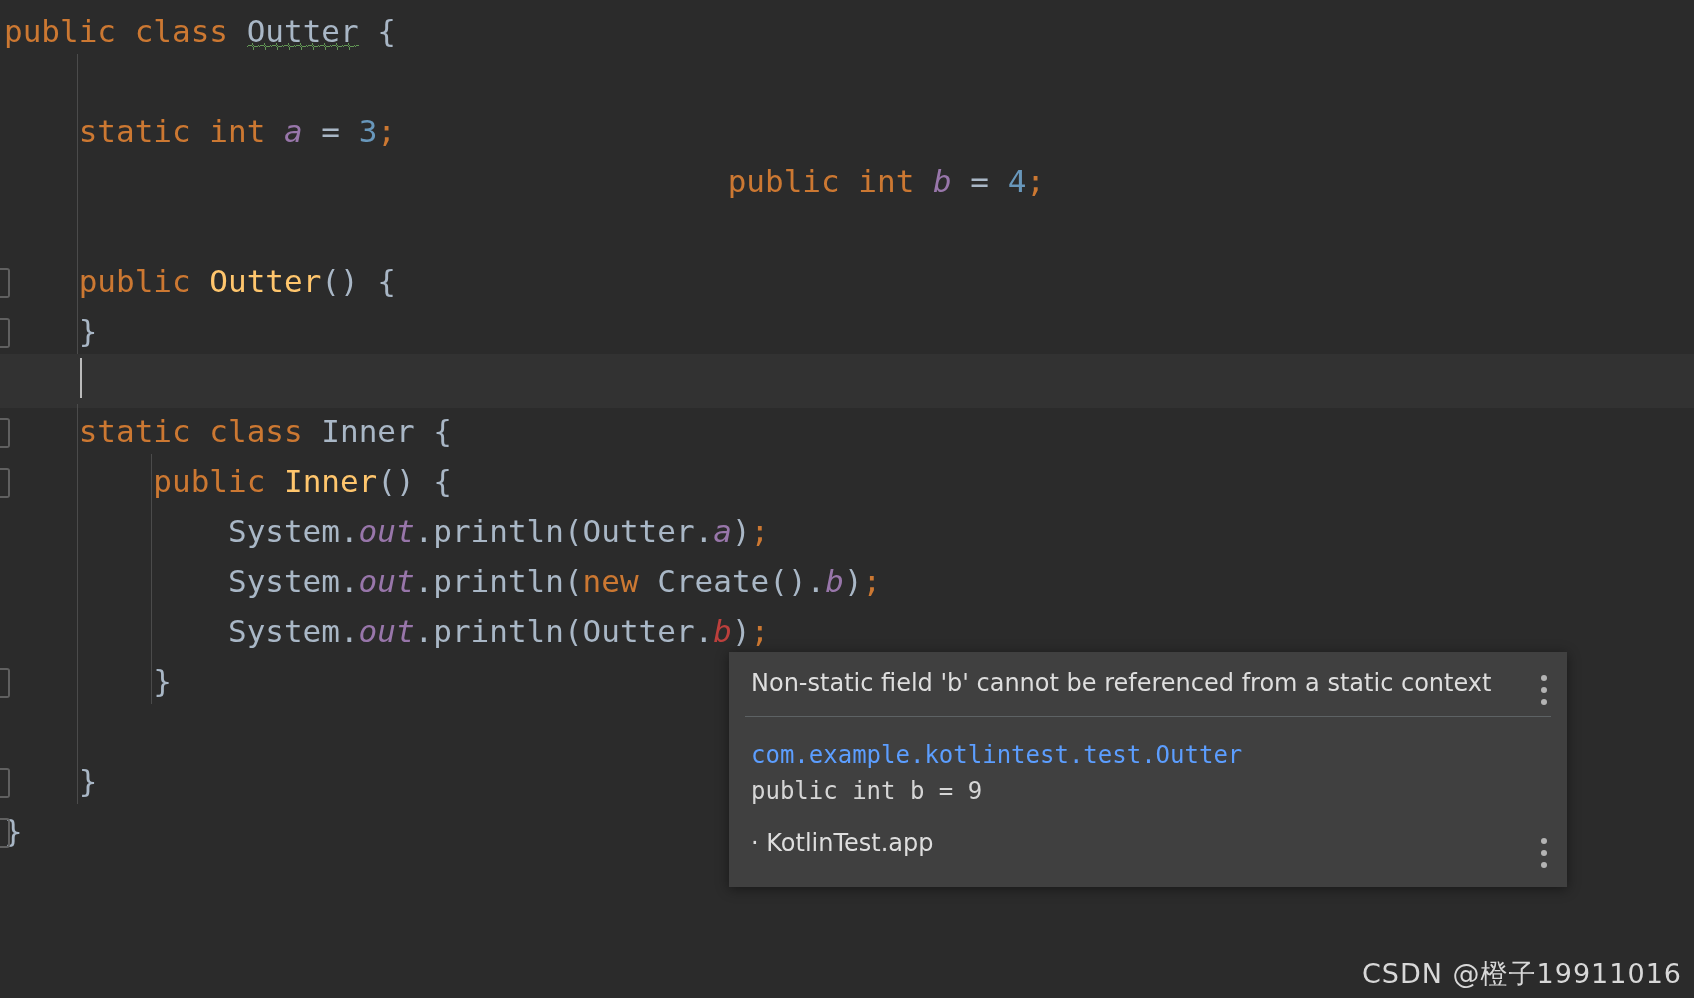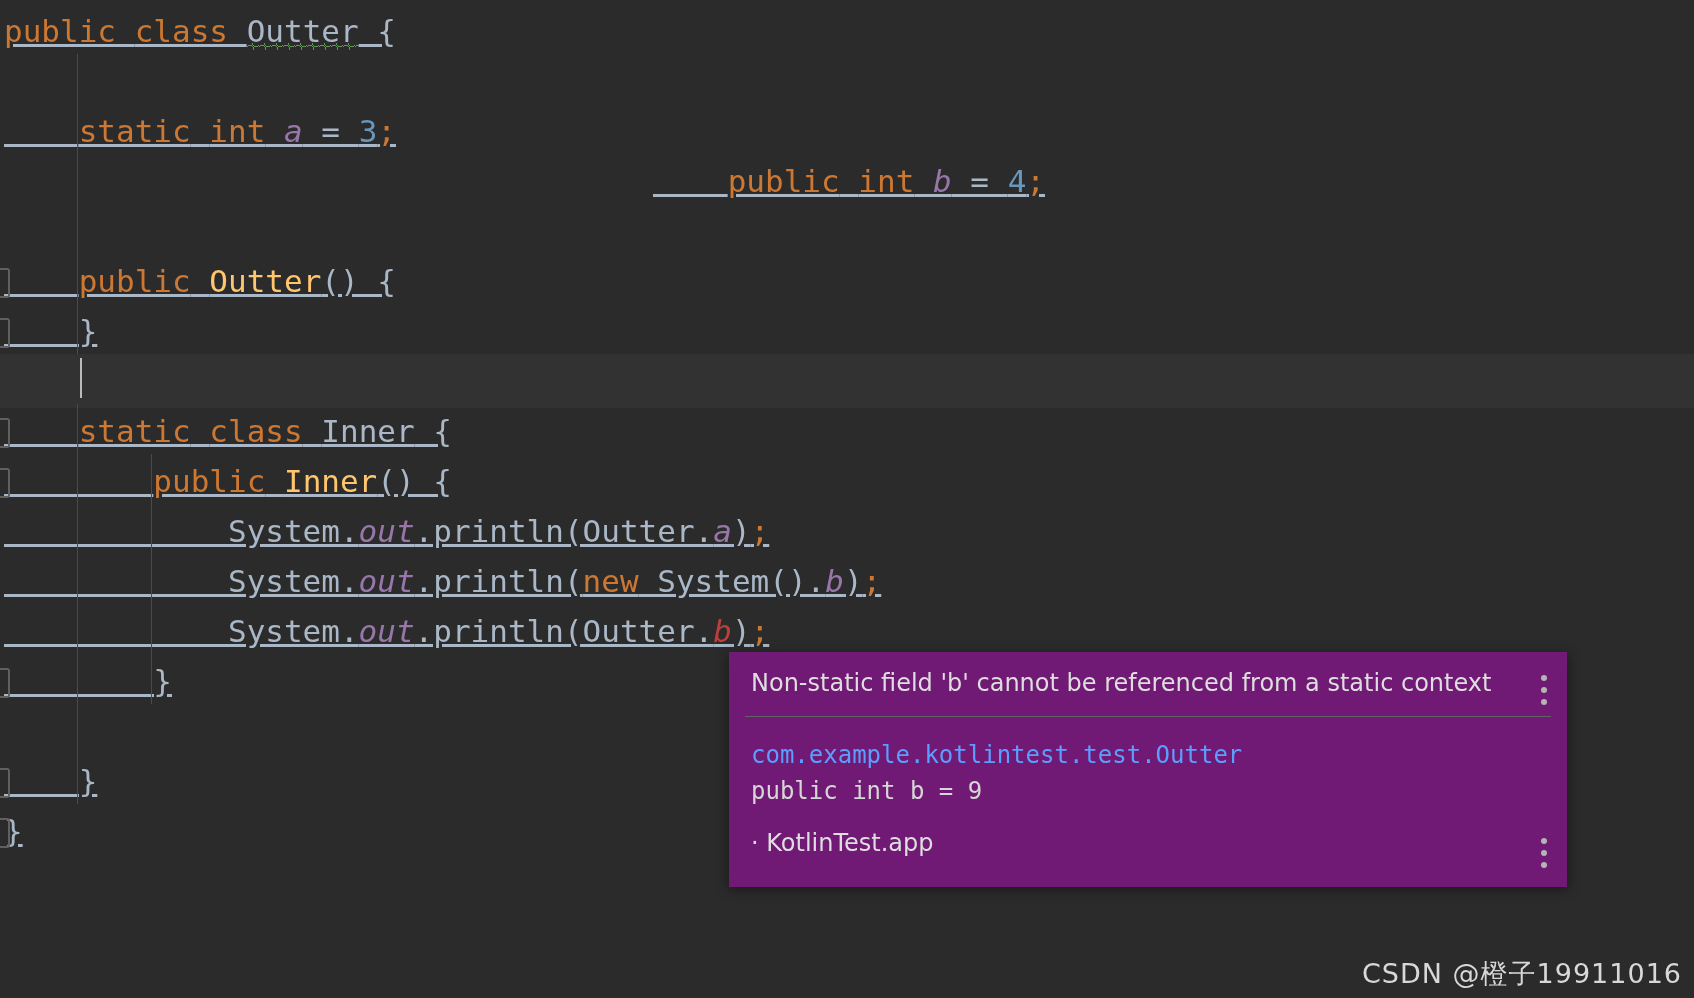--- a/index.html
+++ b/index.html
@@ -29,21 +29,21 @@
     left: 0;
     width: 1694px;
     height: 54px;
     line-height: 54px;
     white-space: pre;
     font-family: "DejaVu Sans Mono", monospace;
     font-size: 31px;
     color: #a9b7c6;
     letter-spacing: 0px;
   }
-  .code-line .txt { padding-left: 4px; text-decoration: underline; }
+  .code-line .txt { padding-left: 4px; }
 
   .caret-line {
     background: #323232;
   }
 
   
   .kw      { color: #cc7832; }
   .plain   { color: #a9b7c6; }
   .cls     { color: #a9b7c6; }
   .ctor    { color: #ffc66d; }
@@ -108,21 +108,21 @@
     width: 1px;
     background: #4b4b4b;
   }
 
   
   #popup {
     position: absolute;
     left: 729px;
     top: 652px;
     width: 838px;
-    background: #701a75;
+    background: #404040;
     box-shadow: 0 2px 12px rgba(0,0,0,0.45);
     font-family: "DejaVu Sans", sans-serif;
   }
   #popup-top {
     padding: 14px 22px 16px 22px;
     position: relative;
   }
   .popup-message {
     font-family: "DejaVu Sans", sans-serif;
     font-size: 24px;
@@ -235,21 +235,21 @@
       <div class="code-line" style="top: 254px;"><span class="txt"><span class="plain">    </span><span class="kw">public</span><span class="plain"> </span><span class="ctor">Outter</span><span class="paren">() {</span></span></div>
       <div class="fold-mark" style="top: 268px;"></div>
       <div class="code-line" style="top: 304px;"><span class="txt"><span class="plain">    }</span></span></div>
       <div class="fold-mark" style="top: 318px;"></div>
       <div class="code-line caret-line" style="top: 354px;"><span class="txt"></span></div>
       <div class="code-line" style="top: 404px;"><span class="txt"><span class="plain">    </span><span class="kw">static</span><span class="plain"> </span><span class="kw">class</span><span class="plain"> </span><span class="cls">Inner</span><span class="plain"> {</span></span></div>
       <div class="fold-mark" style="top: 418px;"></div>
       <div class="code-line" style="top: 454px;"><span class="txt"><span class="plain">        </span><span class="kw">public</span><span class="plain"> </span><span class="ctor">Inner</span><span class="paren">() {</span></span></div>
       <div class="fold-mark" style="top: 468px;"></div>
       <div class="code-line" style="top: 504px;"><span class="txt"><span class="plain">            System.</span><span class="field">out</span><span class="plain">.println(Outter.</span><span class="field">a</span><span class="plain">)</span><span class="semi">;</span></span></div>
-      <div class="code-line" style="top: 554px;"><span class="txt"><span class="plain">            System.</span><span class="field">out</span><span class="plain">.println(</span><span class="kw">new</span><span class="plain"> System().</span><span class="field">b</span><span class="plain">)</span><span class="semi">;</span></span></div>
+      <div class="code-line" style="top: 554px;"><span class="txt"><span class="plain">            System.</span><span class="field">out</span><span class="plain">.println(</span><span class="kw">new</span><span class="plain"> Create().</span><span class="field">b</span><span class="plain">)</span><span class="semi">;</span></span></div>
       <div class="code-line" style="top: 604px;"><span class="txt"><span class="plain">            System.</span><span class="field">out</span><span class="plain">.println(Outter.</span><span class="fielderr">b</span><span class="plain">)</span><span class="semi">;</span></span></div>
       <div class="code-line" style="top: 654px;"><span class="txt"><span class="plain">        }</span></span></div>
       <div class="fold-mark" style="top: 668px;"></div>
       <div class="code-line" style="top: 704px;"><span class="txt"></span></div>
       <div class="code-line" style="top: 754px;"><span class="txt"><span class="plain">    }</span></span></div>
       <div class="fold-mark" style="top: 768px;"></div>
       <div class="code-line" style="top: 804px;"><span class="txt"><span class="plain">}</span></span></div>
       <div class="fold-mark" style="top: 818px;"></div>
     </div>
 

